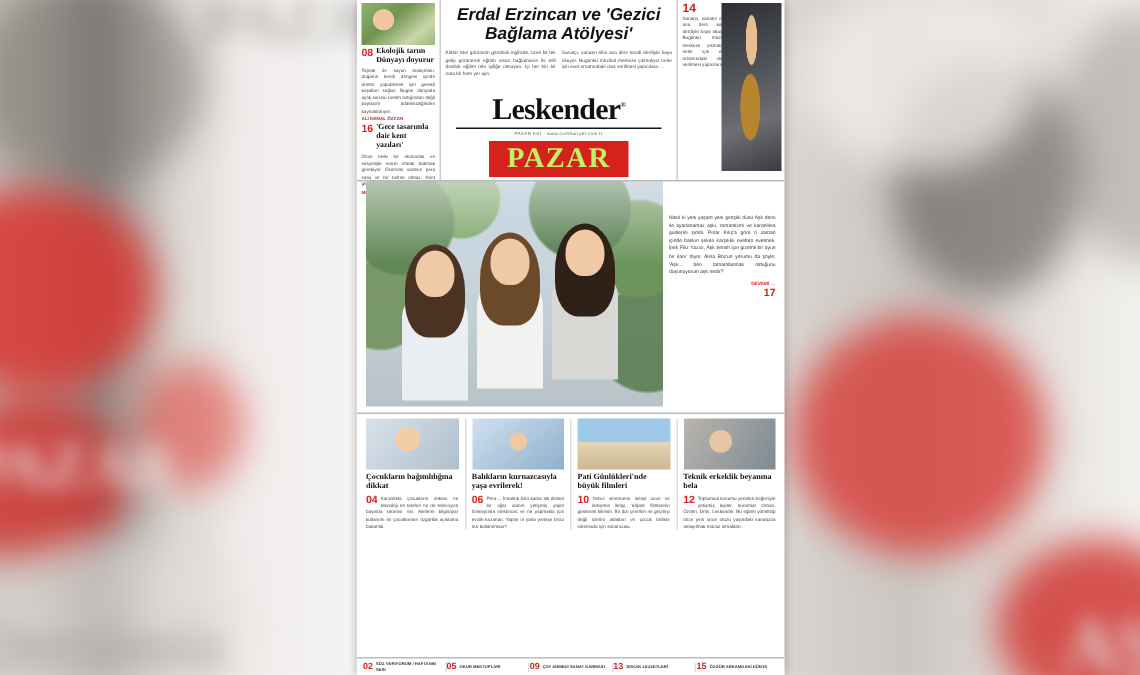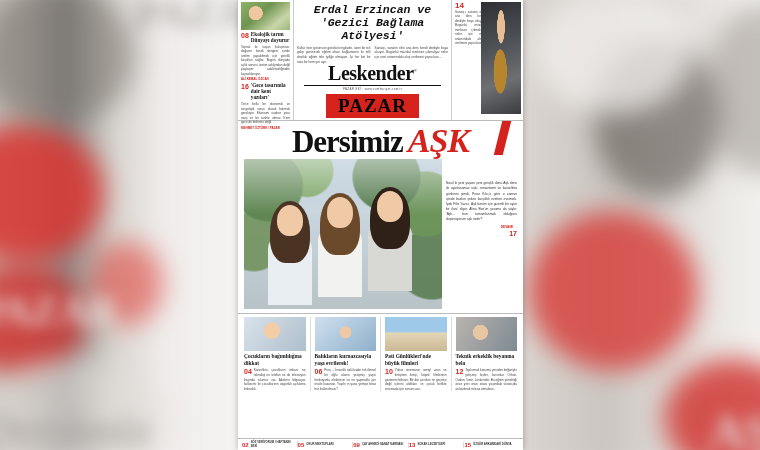--- a/index.html
+++ b/index.html
@@ -130,21 +130,21 @@
     margin-top: 1px;
   }
 
   .mid-col {
     flex: 1;
     position: relative;
     padding: 2px 3px 0;
     box-sizing: border-box;
   }
   .kicker {
-    font-family: Liberation Mono, monospace;
+    font-family: Liberation Sans, sans-serif;
     font-weight: bold;
     font-style: italic;
     font-size: 11.5px;
     line-height: 1.12;
     color: #111;
     text-align: center;
     margin: 2px 0 3px;
   }
   .mid-cols {
     display: flex;
@@ -183,21 +183,21 @@
     border-top: 1px solid #111;
     margin: 1px 10px 1px;
     font-size: 3px;
     color: #555;
     letter-spacing: .3px;
     padding-top: 1px;
   }
   .pazar {
     display: inline-block;
     background: #d6221d;
-    color: #000000;
+    color: #bef264;
     font-family: "Liberation Serif", serif;
     font-weight: bold;
     font-size: 19px;
     letter-spacing: 1px;
     line-height: 1;
     padding: 2px 12px 3px;
     margin-top: 2px;
   }
 
   .right-rail {
@@ -514,25 +514,20 @@
 
       <div class="right-rail">
         <div class="rr-head">
           <span class="rr-num">14</span>
         </div>
         <div class="rr-text">Sanatçı, sanatın elini ana ders kendi derdiyle baya okuyor. Bugünkü müzikal merkeze çıkmalıyız neler için evet ortamındaki olsun verilmesi yapıcılara ...</div>
         <div class="musician-photo"></div>
       </div>
     </div>
 
-    <div class="headline-row">
-      <span class="hl-dersimiz">Dersimiz</span>
-      <span class="hl-ask">AŞK</span>
-      <span class="hl-slash"></span>
-    </div>
 
     <div class="hero-row">
       <div class="hero-photo">
         <div class="hero-foliage"></div>
         <div class="hero-sun"></div>
         <div class="girl g1">
           <div class="hair"></div>
             <div class="head"></div>
             <div class="body"></div>
         </div>

